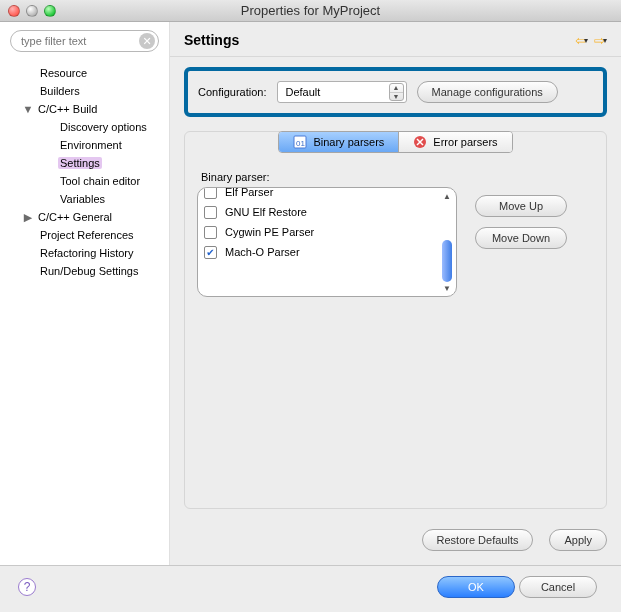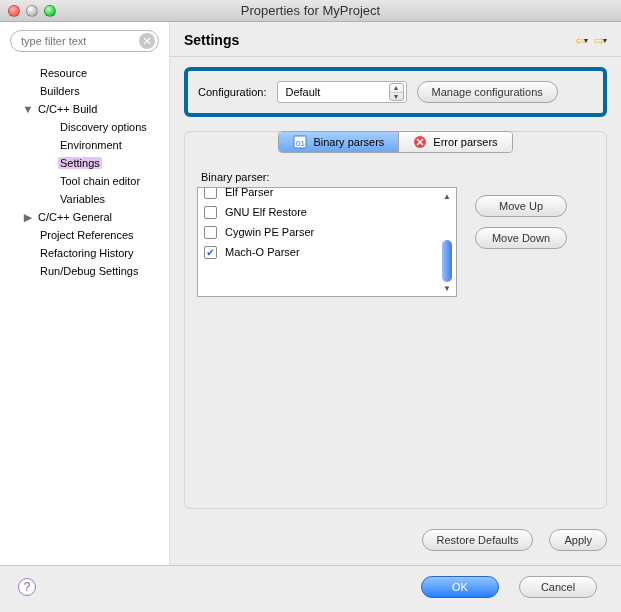--- a/index.html
+++ b/index.html
@@ -205,21 +205,21 @@
     color: #000;
   }
   .tab + .tab { border-left: 1px solid #a6a6a6; }
   .tab-icon { width: 14px; height: 14px; display:inline-flex; align-items:center; justify-content:center; }
   .parser-label { margin: 18px 0 4px 4px; }
   .parser-row { display: flex; gap: 18px; align-items: flex-start; }
   .listbox {
     width: 260px; height: 110px;
     background: #fff;
     border: 1px solid #a6a6a6;
-    border-radius: 0;
+    border-radius: 10px;
     position: relative;
     padding: 3px 16px 3px 6px;
     overflow: hidden;
   }
   .listbox-item {
     display: flex; align-items: center; gap: 8px;
     height: 20px;
   }
   .listbox-item.cut { margin-top: -9px; }
   .chk {
@@ -258,21 +258,21 @@
   }
   .help-icon {
     width: 18px; height: 18px; border-radius: 50%;
     border: 1px solid #9a7bcf;
     color: #7a5bbf;
     display:flex; align-items:center; justify-content:center;
     font-size: 12px;
     cursor: pointer;
     background: #fff;
   }
-  .bottom-btns { display: flex; gap: 20px; }
+  .bottom-btns { display: flex; gap: 4px; }
   .bottom-btns .mac-btn { width: 78px; text-align: center; }
 </style>
 </head>
 <body>
 
 <div class="window">
   <div class="titlebar">
     <div class="traffic">
       <div class="tl-btn tl-red"></div>
       <div class="tl-btn tl-grey"></div>

